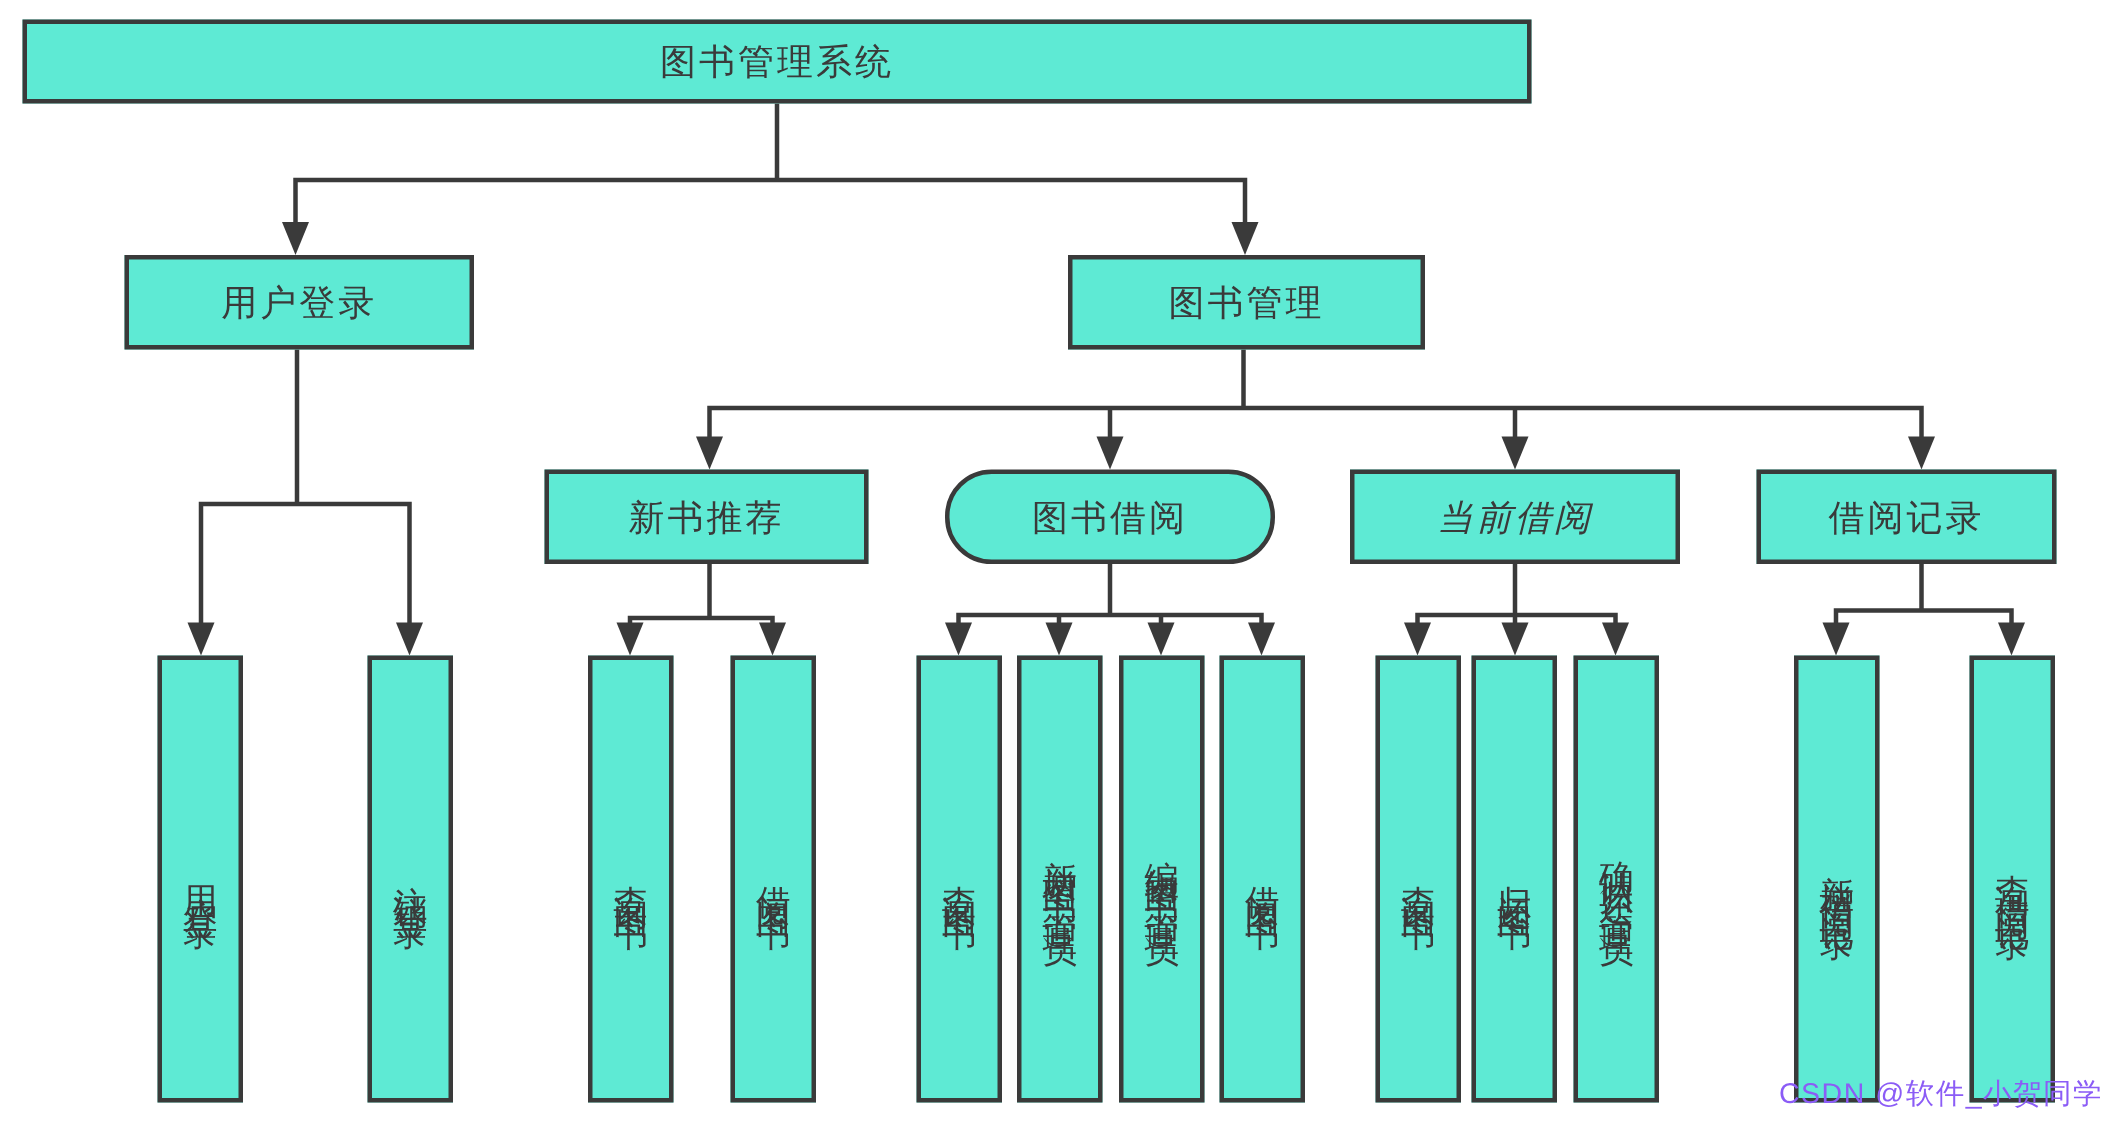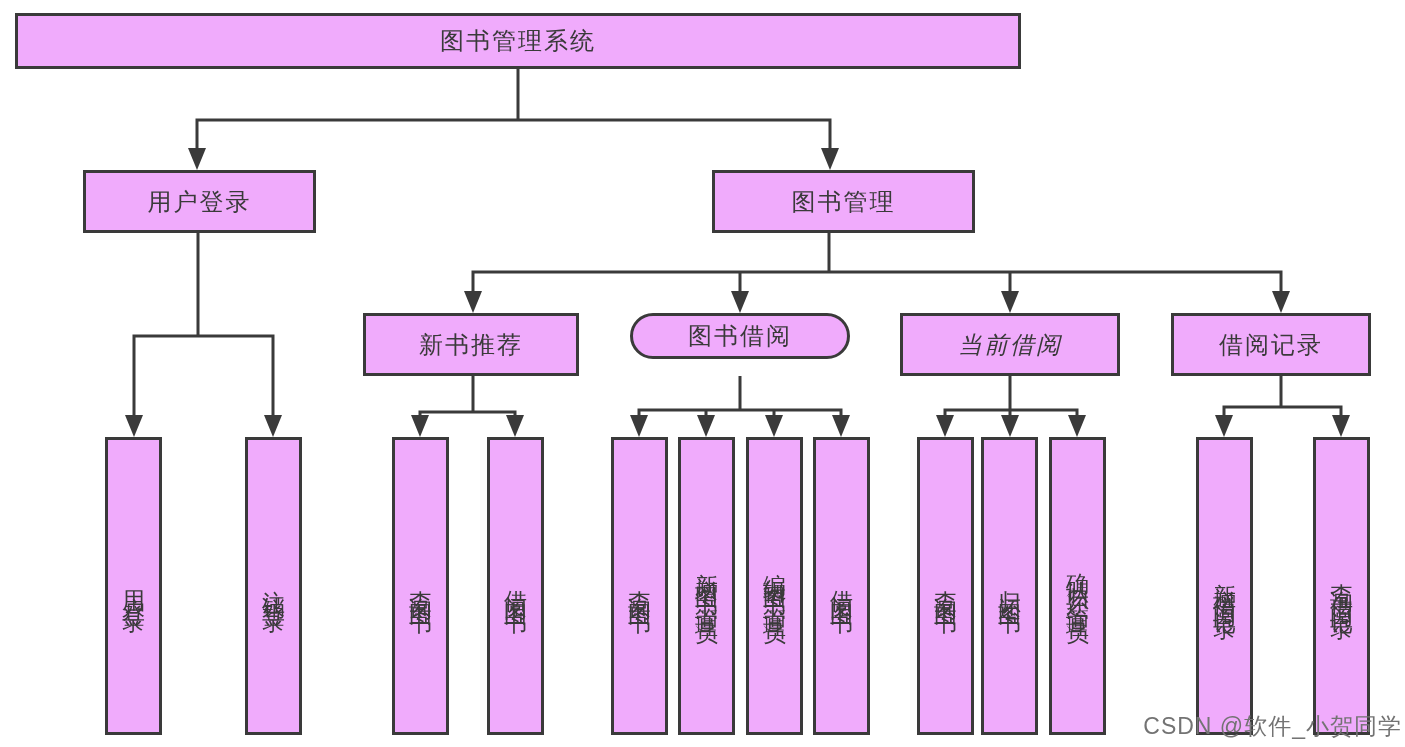--- a/index.html
+++ b/index.html
@@ -18,21 +18,21 @@
   }
   #connectors {
     position: absolute;
     left: 0;
     top: 0;
     z-index: 1;
   }
   .node {
     position: absolute;
     box-sizing: border-box;
-    background: #f0abfc;
+    background: #5eead4;
     border: 3px solid #3a3a3a;
     display: flex;
     align-items: center;
     justify-content: center;
     z-index: 2;
   }
   .node .hlabel {
     font-size: 24px;
     letter-spacing: 2px;
     white-space: nowrap;
@@ -49,23 +49,23 @@
     font-size: 23px;
     letter-spacing: 7px;
     line-height: 1;
     white-space: nowrap;
     color: #3a3a3a;
   }
   #watermark {
     position: absolute;
     right: 3px;
     bottom: 5px;
-    font-size: 23px;
+    font-size: 19px;
     letter-spacing: 1px;
-    color: #737373;
+    color: #8b5cf6;
     z-index: 3;
     white-space: nowrap;
   }
 </style>
 </head>
 <body>
 
 <div id="stage">
 
   <svg id="connectors" width="1405" height="747" viewBox="0 0 1405 747">
@@ -108,28 +108,28 @@
     </g>
   </svg>
 
   <div class="node" style="left:15px; top:13px; width:1006px; height:56px;">
     <span class="hlabel">图书管理系统</span>
   </div>
 
   <div class="node" style="left:83px; top:170px; width:233px; height:63px;">
     <span class="hlabel">用户登录</span>
   </div>
-  <div class="node" style="left:712px; top:170px; width:263px; height:63px;">
+  <div class="node" style="left:712px; top:170px; width:238px; height:63px;">
     <span class="hlabel">图书管理</span>
   </div>
 
   <div class="node" style="left:363px; top:313px; width:216px; height:63px;">
     <span class="hlabel">新书推荐</span>
   </div>
-  <div class="node" style="left:630px; top:313px; width:220px; height:46px;border-radius:31px;">
+  <div class="node" style="left:630px; top:313px; width:220px; height:63px;border-radius:31px;">
     <span class="hlabel">图书借阅</span>
   </div>
   <div class="node" style="left:900px; top:313px; width:220px; height:63px;font-style:italic;">
     <span class="hlabel">当前借阅</span>
   </div>
   <div class="node" style="left:1171px; top:313px; width:200px; height:63px;">
     <span class="hlabel">借阅记录</span>
   </div>
 
   <div class="node leaf" style="left:105px;">

